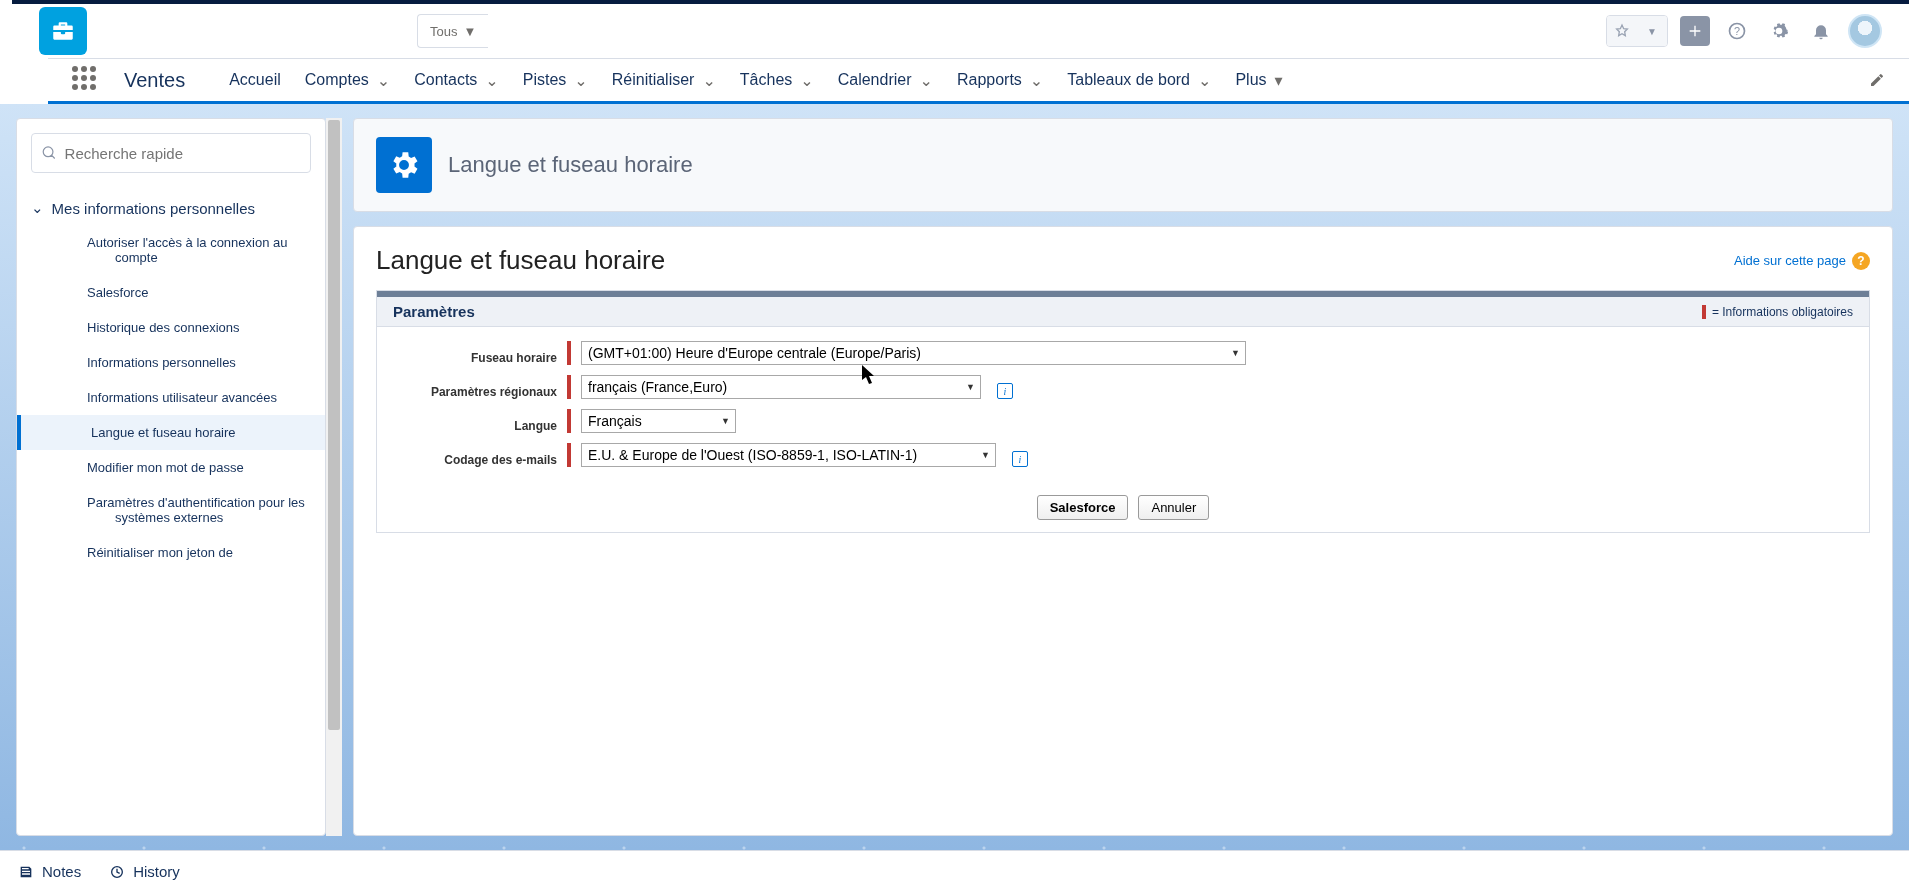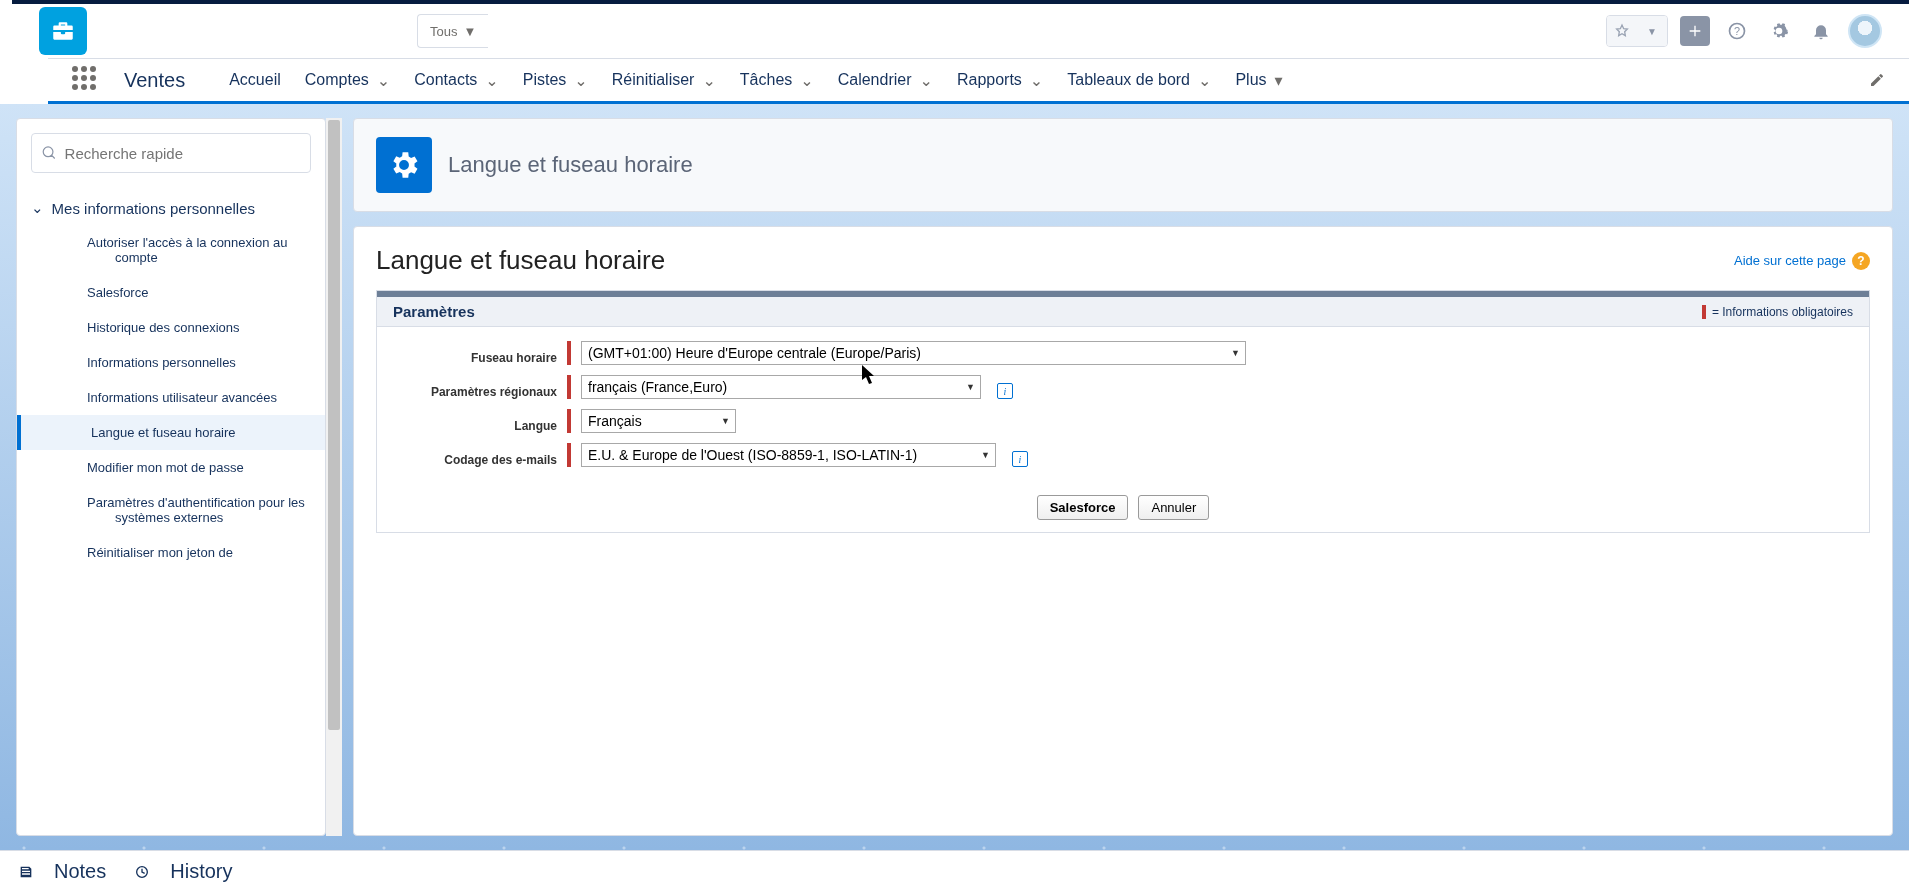--- a/index.html
+++ b/index.html
@@ -81,21 +81,21 @@
   .sel-wrap{position:relative; display:inline-block;}
   .sel-wrap::after{content:"▼"; font-size:9px; position:absolute; right:6px; top:50%; transform:translateY(-50%); pointer-events:none; color:#333;}
   .info-i{width:16px; height:16px; border:1px solid #0070d2; color:#0070d2; border-radius:2px; font-size:10px; display:inline-flex; align-items:center; justify-content:center; font-style:italic; font-family:serif; margin-left:6px;}
 
   .btn-row{display:flex; justify-content:center; gap:10px; padding:12px 0;}
   .sf-btn{ border:1px solid #9a9a9a; background:linear-gradient(#fff,#efefef); padding:4px 12px; border-radius:3px; font-size:13px; cursor:pointer;}
   .sf-btn.primary{font-weight:bold;}
 
   
   .footer{ height:42px; border-top:1px solid #d8dde6; background:#fff; display:flex; align-items:center; padding:0 18px; gap:28px;}
-  .footer-item{display:flex; align-items:center; gap:20px; font-size:20px; color:#16325c;}
+  .footer-item{display:flex; align-items:center; gap:8px; font-size:15px; color:#16325c;}
 
   
   .fake-cursor{position:absolute; pointer-events:none;}
 
   svg{display:block;}
 </style>
 </head>
 <body>
 
 <div class="global-header">

